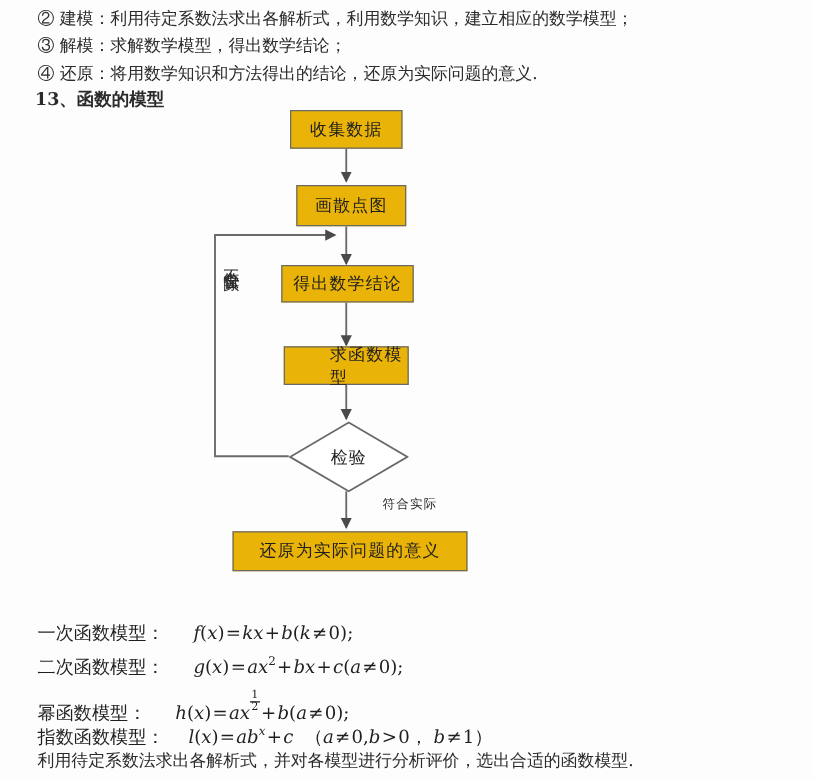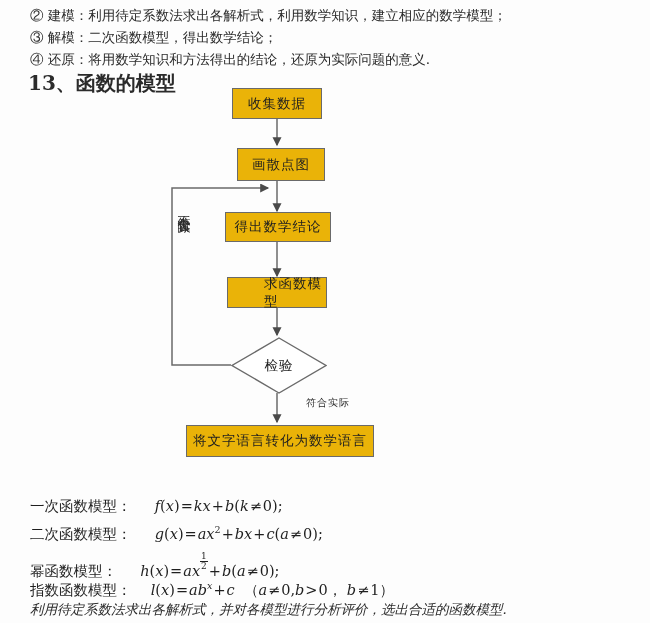--- a/index.html
+++ b/index.html
@@ -57,24 +57,24 @@
   .fracx .num{display:block;border-bottom:1px solid #1f1f1f;padding:0 1px;}
   .fracx .den{display:block;padding:0 1px;}
   .op{font-style:normal;padding:0 1px;}
 </style>
 </head>
 <body>
 
 <div class="page">
 
   <div class="txt" style="left:30px;top:9px;">②  建模：利用待定系数法求出各解析式，利用数学知识，建立相应的数学模型；</div>
-  <div class="txt" style="left:30px;top:31px;">③  解模：二次函数模型，得出数学结论；</div>
+  <div class="txt" style="left:30px;top:31px;">③  解模：求解数学模型，得出数学结论；</div>
   <div class="txt" style="left:30px;top:53px;">④  还原：将用数学知识和方法得出的结论，还原为实际问题的意义.</div>
 
-  <div class="txt bold" style="left:28px;top:73px;font-size:20px;">13、函数的模型</div>
+  <div class="txt bold" style="left:28px;top:73px;font-size:14px;">13、函数的模型</div>
 
   <div class="fc">
 
     <svg width="650" height="623" style="position:absolute;left:0;top:0;">
       <defs>
         <marker id="ah" markerWidth="9" markerHeight="9" refX="5.2" refY="3" orient="auto" markerUnits="strokeWidth">
           <path d="M0,0 L6,3 L0,6 z" fill="#4a4a4a"></path>
         </marker>
       </defs>
       <g stroke="#6a6a6a" stroke-width="1.5" fill="none">
@@ -101,21 +101,21 @@
 
     <div class="node" style="left:227px;top:277px;width:100px;height:31px;padding-left:36px;">求函数模型</div>
 
     <div class="diamond-wrap" style="left:231px;top:337px;width:96px;height:57px;">
       <svg width="96" height="57" viewBox="0 0 96 57">
         <polygon points="48,1 95,28.5 48,56 1,28.5" fill="#ffffff" stroke="#6a6a6a" stroke-width="1.4"></polygon>
       </svg>
       <div class="diamond-label">检验</div>
     </div>
 
-    <div class="node" style="left:186px;top:425px;width:188px;height:32px;">将文字语言转化为数学语言</div>
+    <div class="node" style="left:186px;top:425px;width:188px;height:32px;">还原为实际问题的意义</div>
 
     <div class="vlabel" style="left:176px;top:206px;">不符合实际</div>
 
     <div class="edgelabel" style="left:306px;top:396px;">符合实际</div>
   </div>
 
 
   <div class="frm" style="left:30px;top:497px;">
     <span>一次函数模型：</span>
     <span style="display:inline-block;width:14px;"></span>
@@ -133,15 +133,15 @@
     <span style="display:inline-block;width:14px;"></span>
     <span><span class="mi">h</span>(<span class="mi">x</span>)<span class="op">=</span><span class="mi">ax</span><span class="fracx"><span class="num">1</span><span class="den">2</span></span><span class="op">+</span><span class="mi">b</span>(<span class="mi">a</span><span class="op">≠</span>0);</span>
   </div>
 
   <div class="frm" style="left:30px;top:580px;">
     <span>指数函数模型：</span>
     <span style="display:inline-block;width:10px;"></span>
     <span><span class="mi">l</span>(<span class="mi">x</span>)<span class="op">=</span><span class="mi">ab</span><sup class="sp">x</sup><span class="op">+</span><span class="mi">c</span>&nbsp;&nbsp;（<span class="mi">a</span><span class="op">≠</span>0,<span class="mi">b</span><span class="op">&gt;</span>0，&nbsp;<span class="mi">b</span><span class="op">≠</span>1）</span>
   </div>
 
-  <div class="txt" style="left:30px;top:603px;font-style:italic;">利用待定系数法求出各解析式，并对各模型进行分析评价，选出合适的函数模型.</div>
+  <div class="txt" style="left:30px;top:603px;">利用待定系数法求出各解析式，并对各模型进行分析评价，选出合适的函数模型.</div>
 
 </div>
 
 </body></html>

